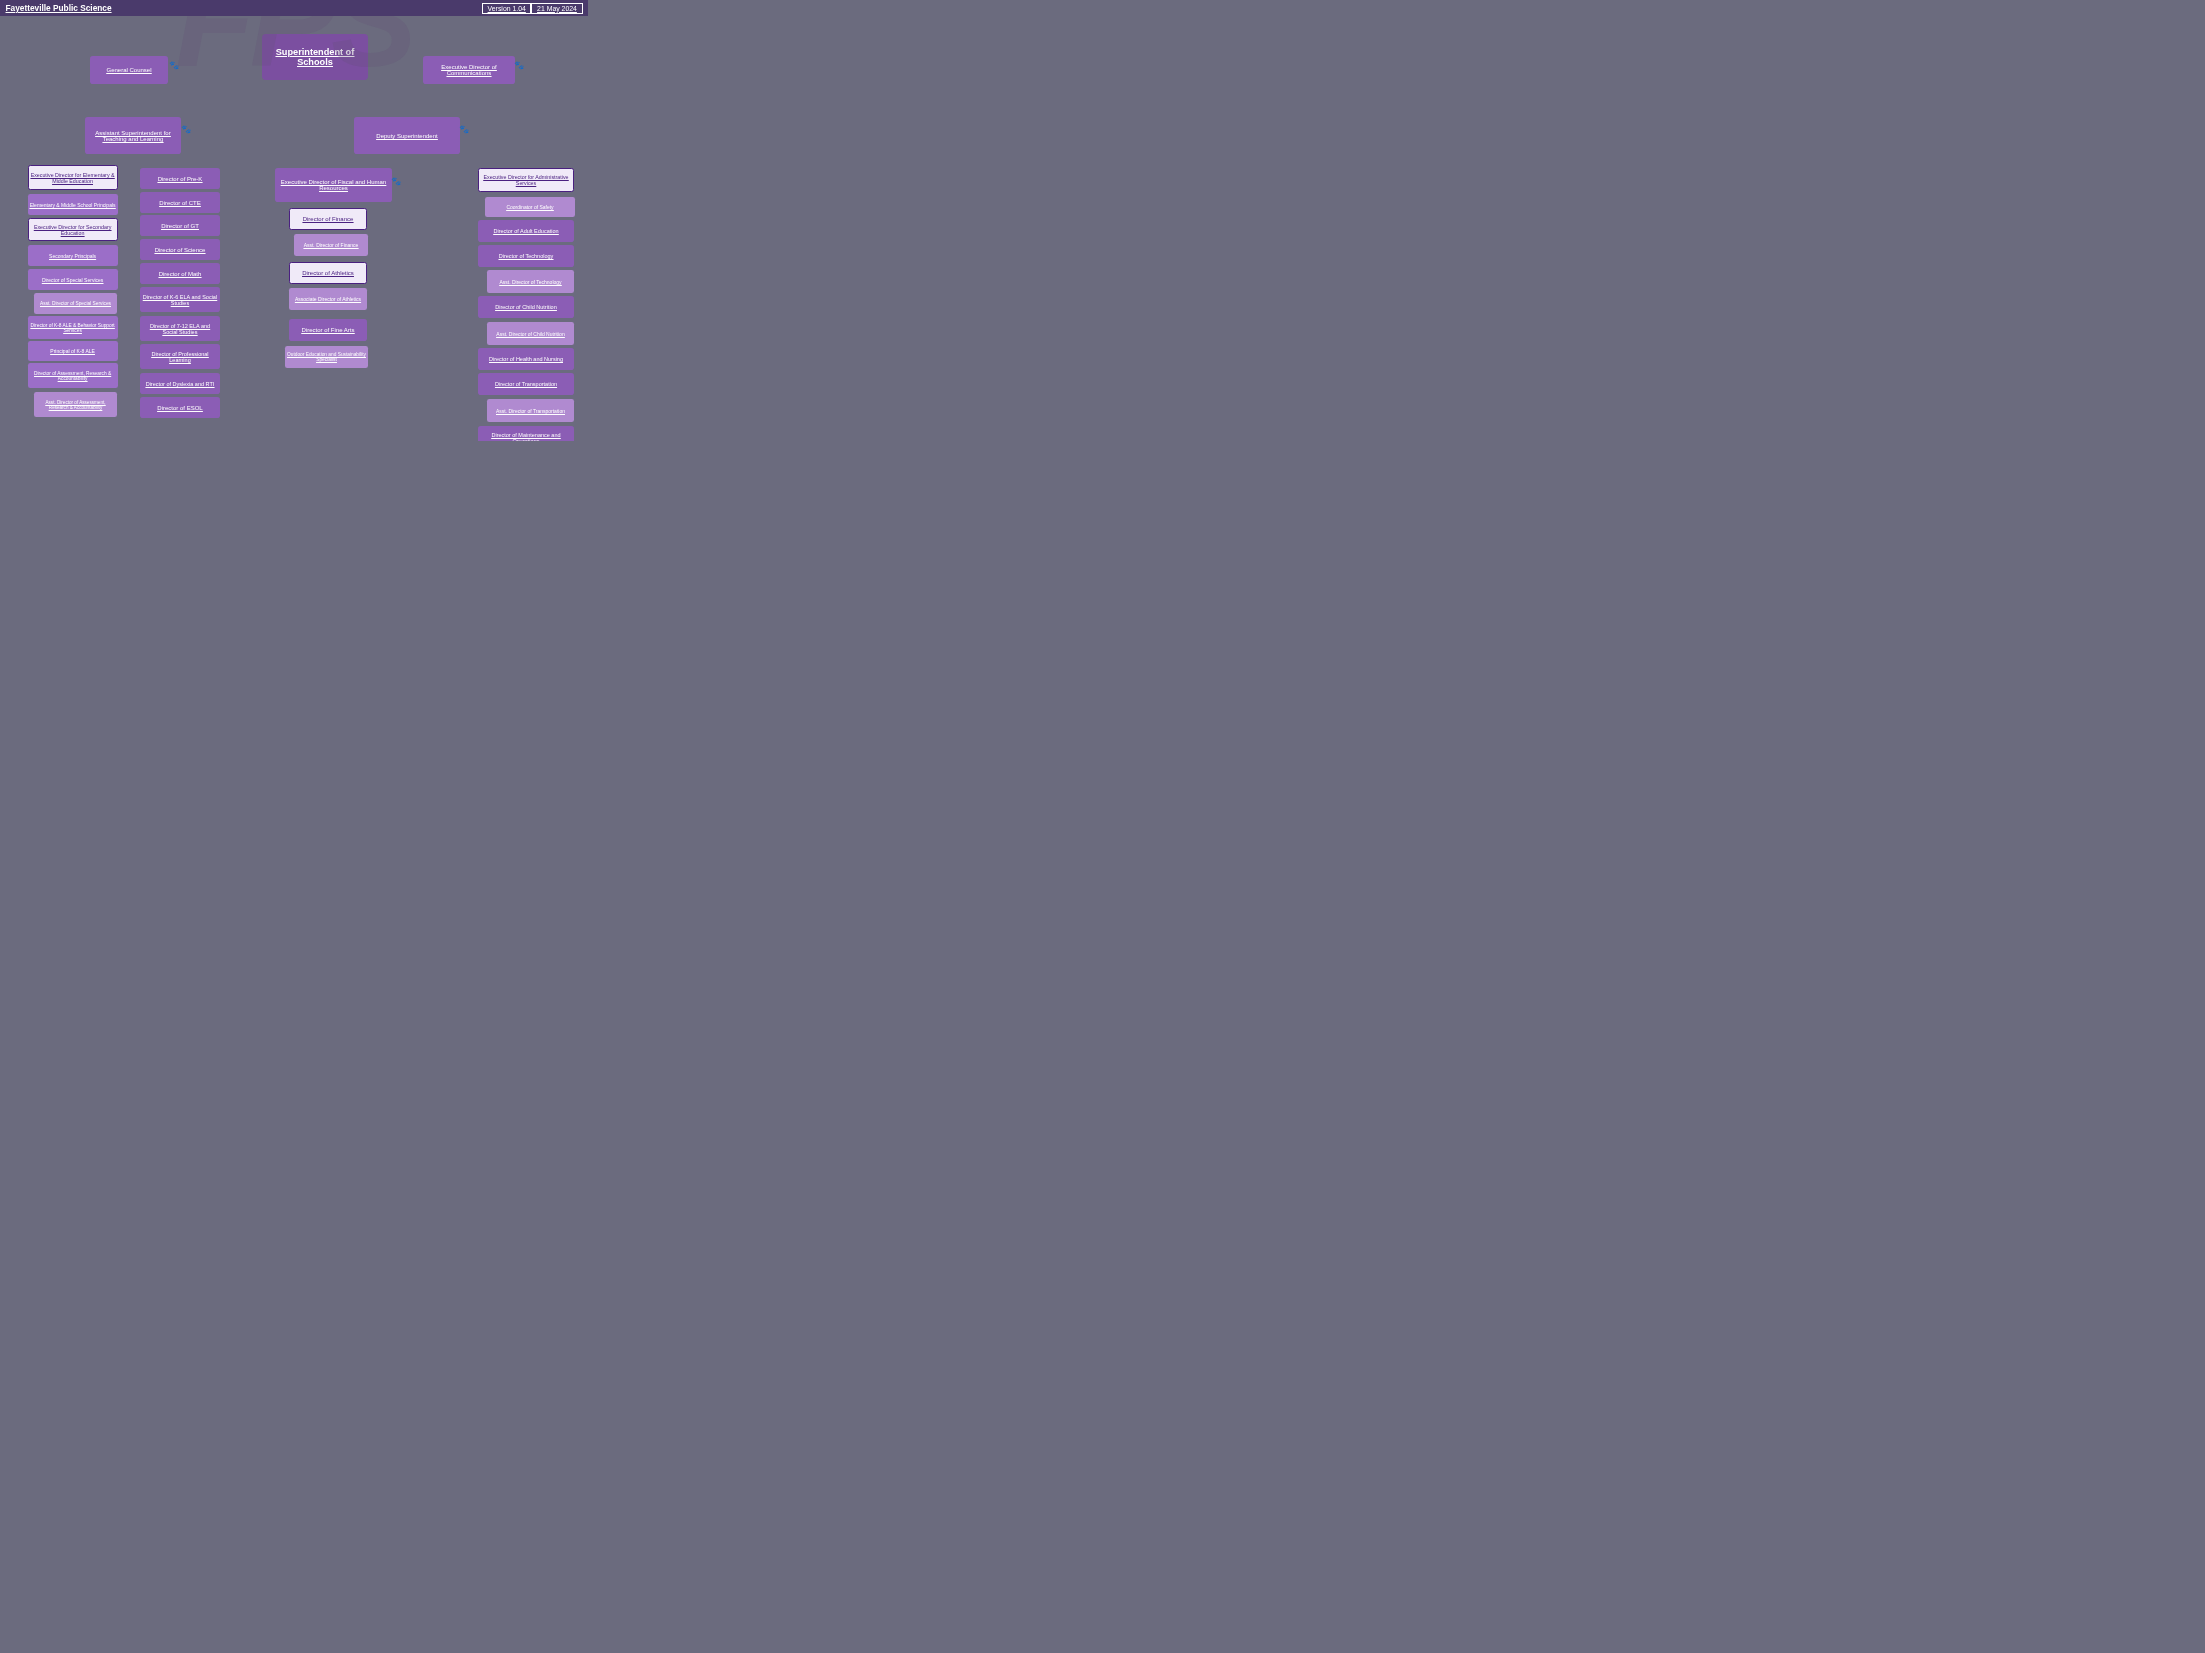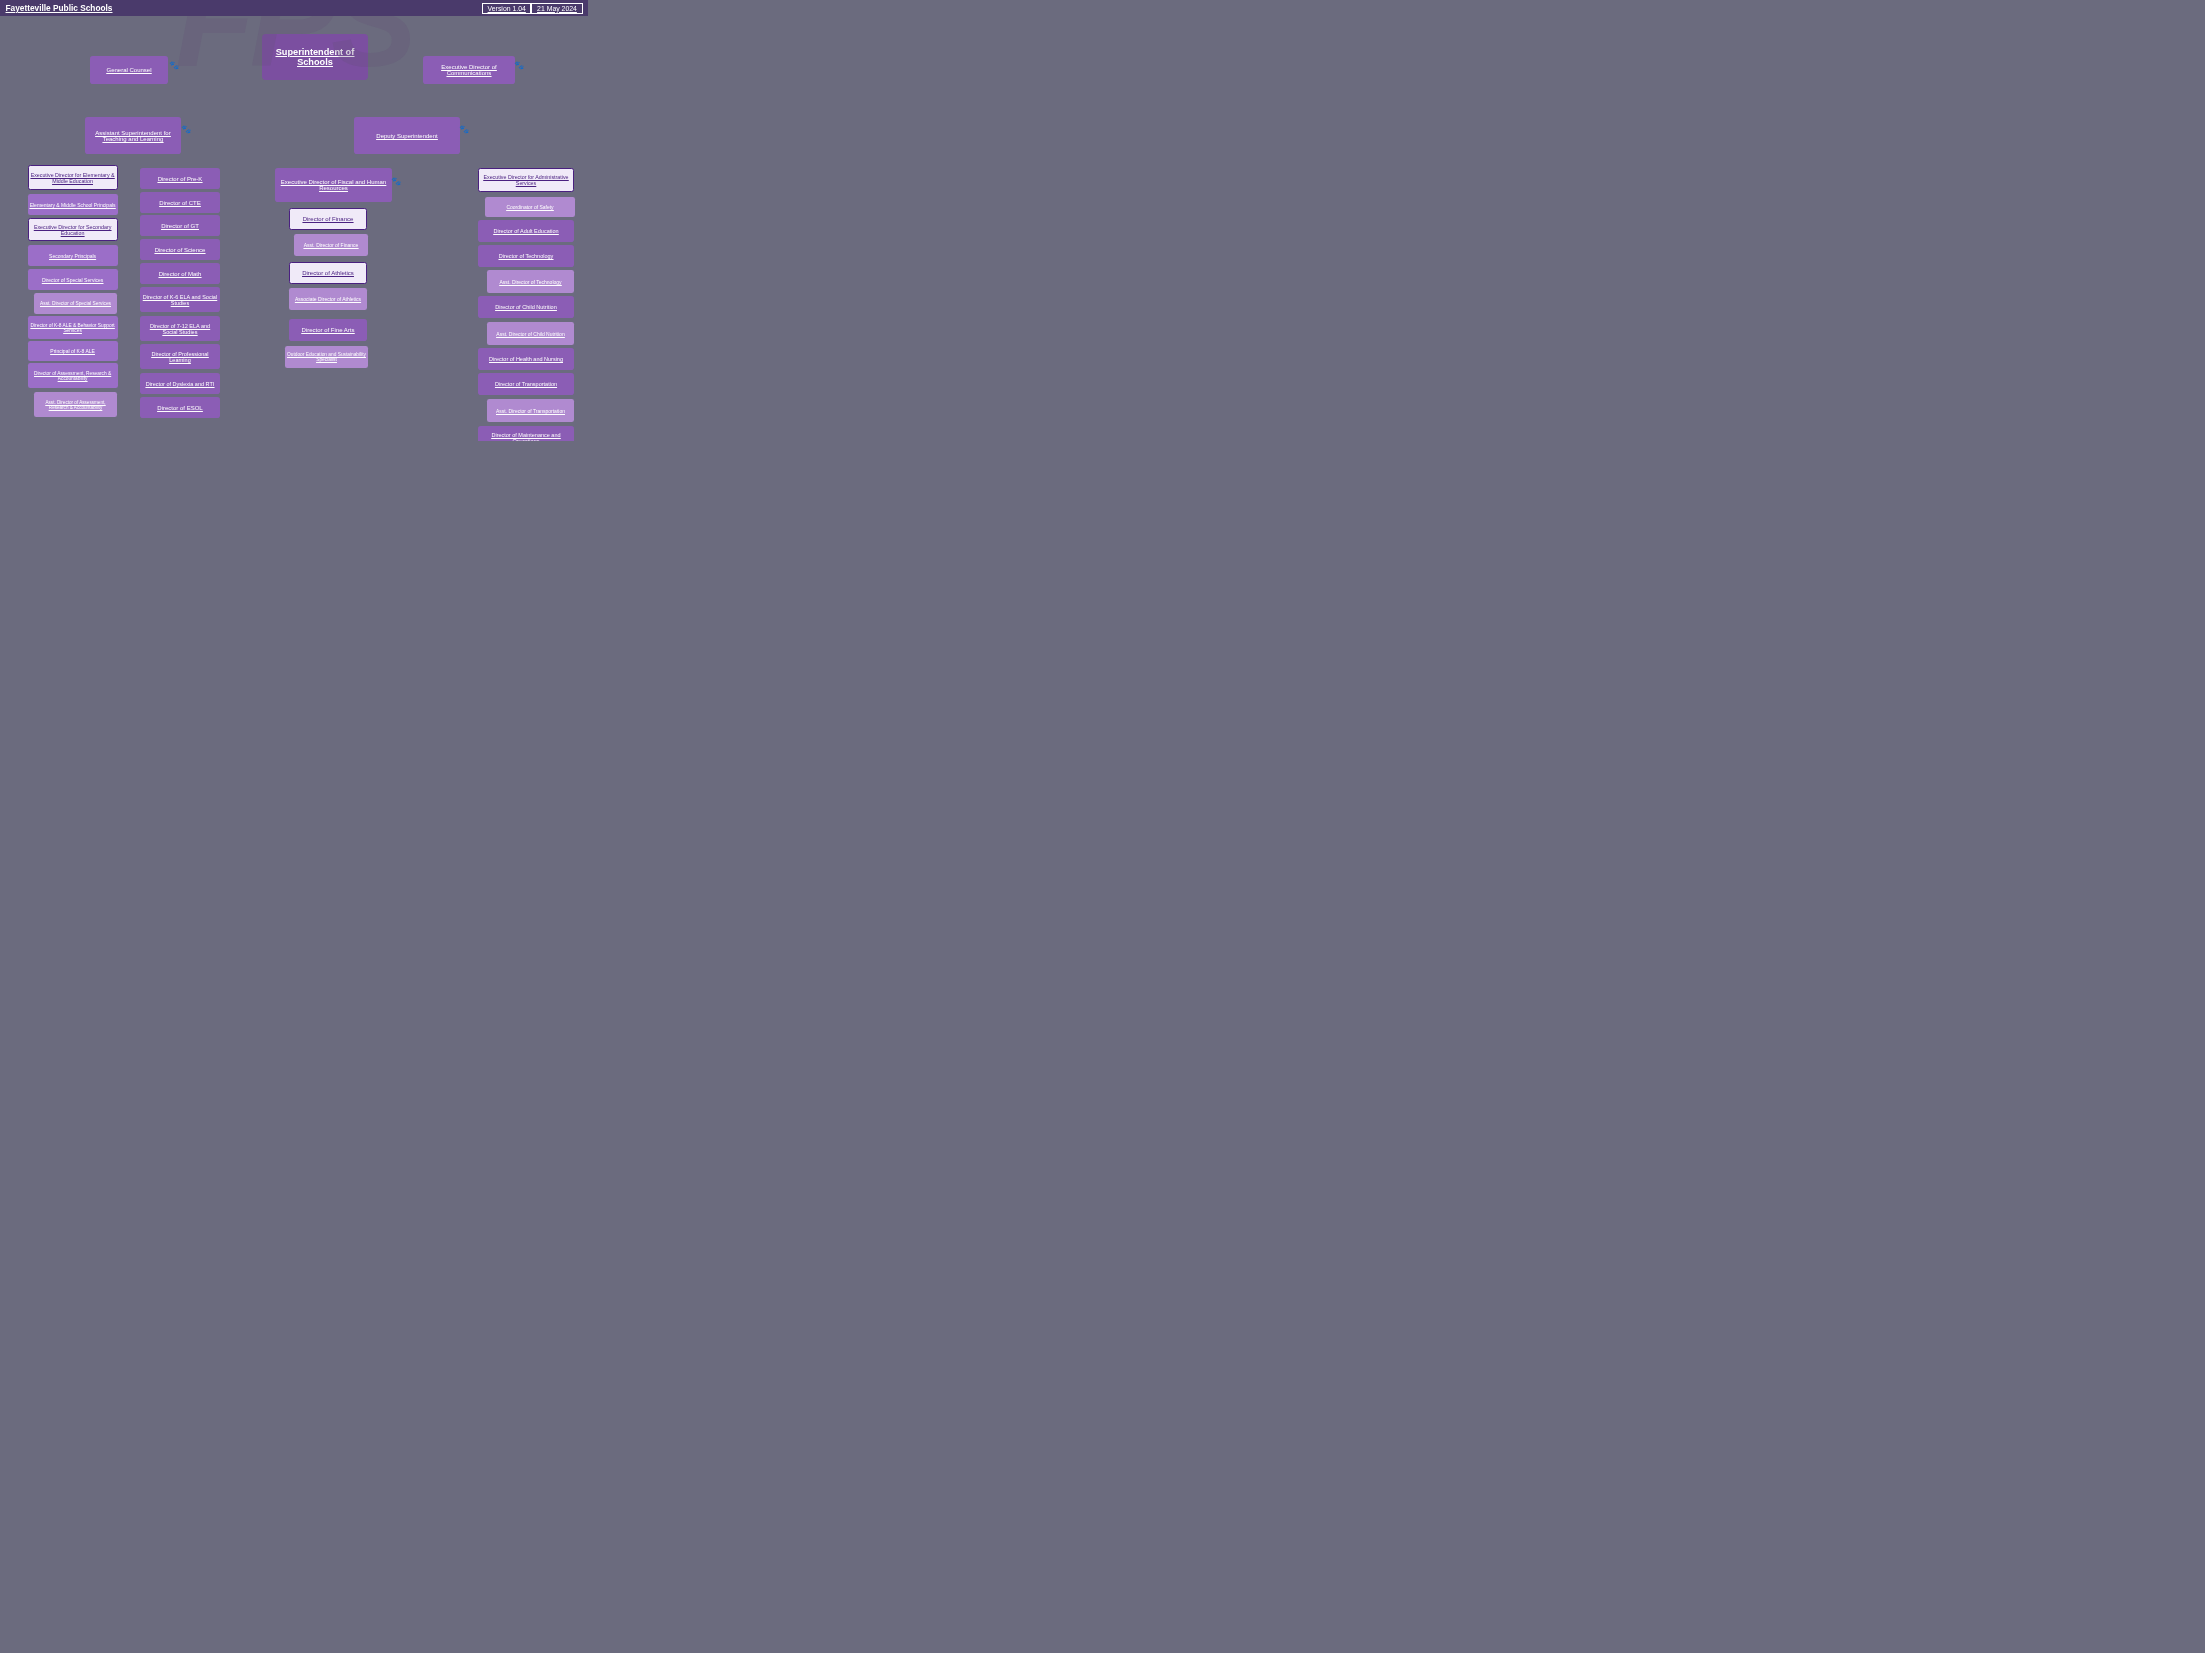--- a/index.html
+++ b/index.html
@@ -135,21 +135,21 @@
     .connector-svg line, .connector-svg path {
       stroke: #c8b4e0;
       stroke-width: 1.5;
       fill: none;
     }
   </style>
 </head>
 <body>
 
 <div class="header">
-  <span class="header-title">Fayetteville Public Schools</span>
+  <span class="header-title">Fayetteville Public Science</span>
   <div class="header-right">
     <span class="header-version">Version 1.04</span>
     <span class="header-date">21 May 2024</span>
   </div>
 </div>
 
 <div class="org-chart">
 
   <svg class="connector-svg" viewBox="0 0 1280 20" width="588" height="9.2">
 

